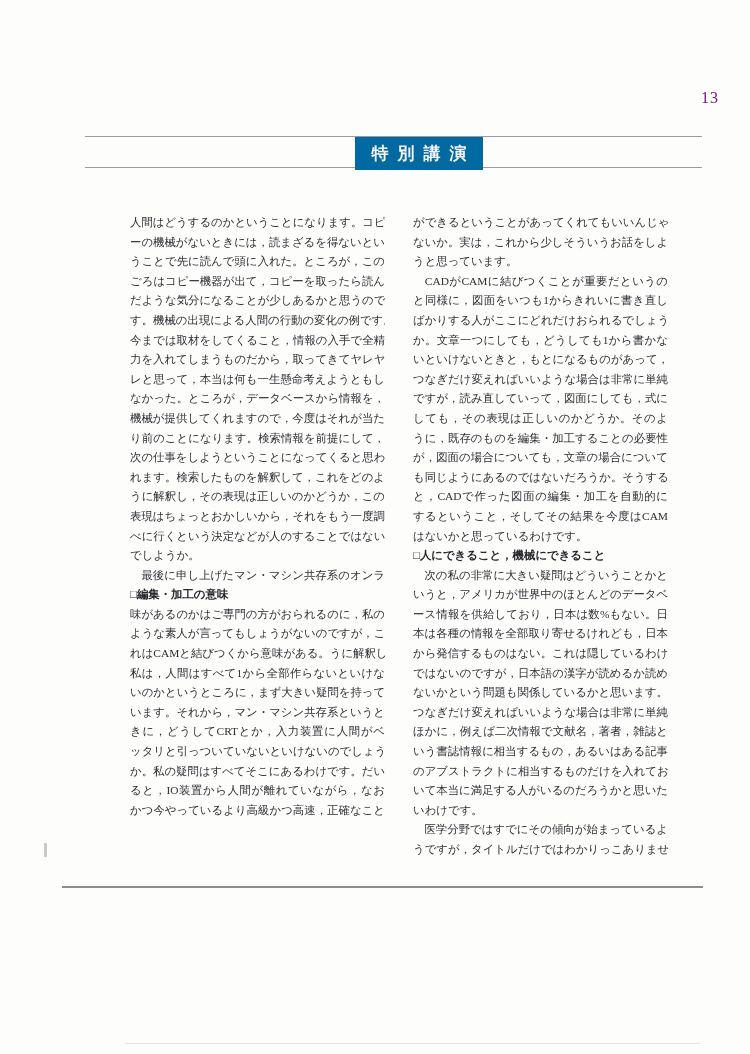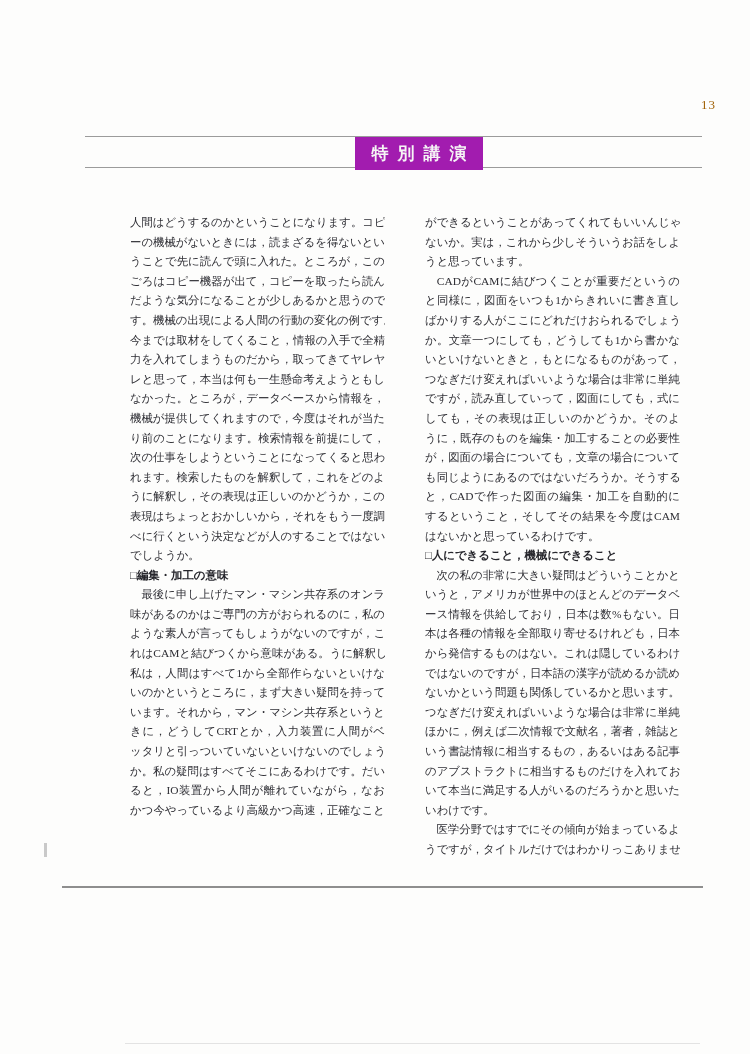--- a/index.html
+++ b/index.html
@@ -11,61 +11,61 @@
     position: relative;
     width: 750px;
     height: 1054px;
     background: #fdfdfc;
     overflow: hidden;
     font-family: "Liberation Serif", "DejaVu Serif", serif;
     color: #2e2e34;
   }
   .page-number {
     position: absolute;
-    top: 97px;
+    top: 89px;
     left: 701px;
-    font-size: 13px;
+    font-size: 16px;
     letter-spacing: 1px;
-    color: #a16207;
+    color: #701a75;
   }
   
   .rule {
     position: absolute;
     left: 85px;
     width: 617px;
     height: 1px;
     background: #9b9b9b;
   }
   .rule.top { top: 136px; }
   .rule.bottom { top: 167px; }
   .title-box {
     position: absolute;
     left: 355px;
     top: 137px;
     width: 128px;
     height: 33px;
-    background: #a21caf;
+    background: #0369a1;
     color: #f5f5f5;
     display: flex;
     align-items: center;
     justify-content: center;
     font-family: "Liberation Sans", "DejaVu Sans", sans-serif;
     font-weight: bold;
     font-size: 17px;
     letter-spacing: 9px;
     text-indent: 9px; 
   }
   
   .columns {
     position: absolute;
     top: 213px;
     left: 130px;
     width: 538px;
     display: flex;
-    gap: 40px;
+    gap: 28px;
   }
   .column {
     width: 255px;
   }
   .col-line {
     height: 19.6px;
     line-height: 19.6px;
     font-size: 11.4px;
     white-space: nowrap;
     text-align: justify;
@@ -135,22 +135,22 @@
         <div class="col-line">レと思って，本当は何も一生懸命考えようともし</div>
         <div class="col-line">なかった。ところが，データベースから情報を，</div>
         <div class="col-line">機械が提供してくれますので，今度はそれが当た</div>
         <div class="col-line">り前のことになります。検索情報を前提にして，</div>
         <div class="col-line">次の仕事をしようということになってくると思わ</div>
         <div class="col-line">れます。検索したものを解釈して，これをどのよ</div>
         <div class="col-line">うに解釈し，その表現は正しいのかどうか，この</div>
         <div class="col-line">表現はちょっとおかしいから，それをもう一度調</div>
         <div class="col-line">べに行くという決定などが人のすることではない</div>
         <div class="col-line short">でしようか。</div>
+        <div class="col-line">　最後に申し上げたマン・マシン共存系のオンラ</div>
         <div class="col-line heading">□編集・加工の意味</div>
-        <div class="col-line">　最後に申し上げたマン・マシン共存系のオンラ</div>
         <div class="col-line">味があるのかはご専門の方がおられるのに，私の</div>
         <div class="col-line">ような素人が言ってもしょうがないのですが，こ</div>
         <div class="col-line">れはCAMと結びつくから意味がある。うに解釈し，</div>
         <div class="col-line">私は，人間はすべて1から全部作らないといけな</div>
         <div class="col-line">いのかというところに，まず大きい疑問を持って</div>
         <div class="col-line">います。それから，マン・マシン共存系というと</div>
         <div class="col-line">きに，どうしてCRTとか，入力装置に人間がベ</div>
         <div class="col-line">ッタリと引っついていないといけないのでしょう</div>
         <div class="col-line">か。私の疑問はすべてそこにあるわけです。だい</div>
         <div class="col-line">ると，IO装置から人間が離れていながら，なお</div>

